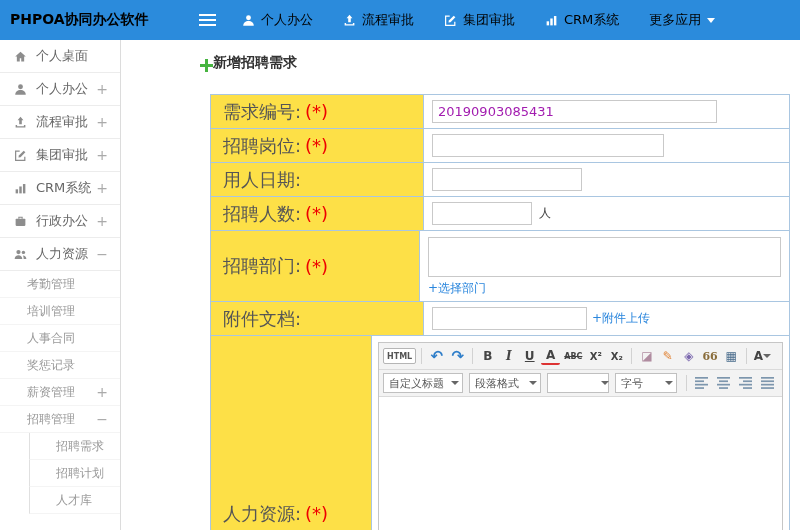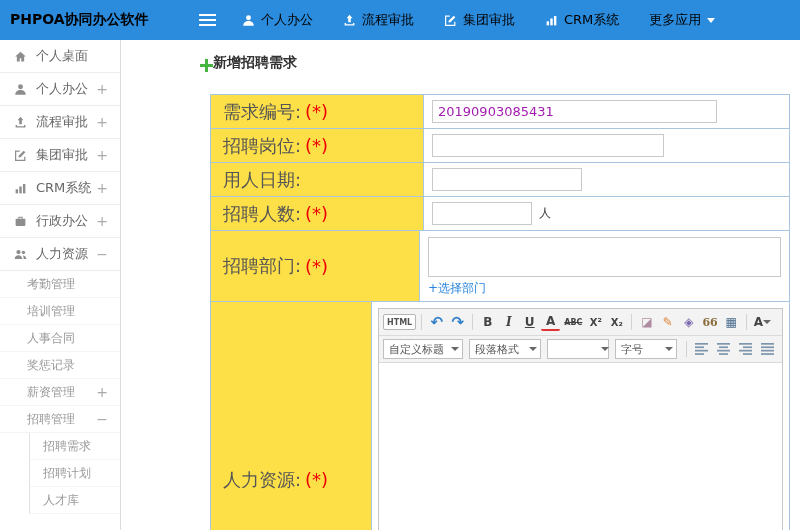--- a/index.html
+++ b/index.html
@@ -19,21 +19,21 @@
   .nav-item .icon { display:inline-flex; color:#fff; }
   .caret-dn { display:inline-block; width:0; height:0; border:4px solid transparent; border-top:5px solid #fff; margin-top:4px; }
   .caret-dn.dark { border-top-color:#666; border-width:4px; margin-top:4px; }
 
   
   .sidebar { position:absolute; top:40px; left:0; width:121px; bottom:0; background:#fff; border-right:1px solid #dcdcdc; overflow:hidden; }
   .side-item { display:flex; align-items:center; height:33px; padding:0 12px 0 14px; border-bottom:1px solid #ececec; color:#666; font-size:13px; cursor:pointer; }
   .side-item .side-ico { margin-right:9px; color:#8d8d8d; display:inline-flex; }
   .expander { margin-left:auto; color:#aaa; font-size:14px; line-height:1; }
   .side-item.lvl1 { height:27px; padding-left:27px; font-size:12px; color:#999; border-bottom:1px solid #f4f4f4; }
-  .side-item.lvl2 { height:27px; margin-left:29px; border-left:1px solid #e0e0e0; padding-left:13px; font-size:12px; color:#999; border-bottom:1px solid #f4f4f4; }
+  .side-item.lvl2 { height:27px; margin-left:29px; border-left:1px solid #e0e0e0; padding-left:26px; font-size:12px; color:#999; border-bottom:1px solid #f4f4f4; }
 
   
   .content { position:absolute; top:40px; left:145px; right:0; bottom:0; background:#fff; padding:12px 0 0 55px; overflow:hidden; }
   .page-title-row { display:flex; align-items:flex-end; height:20px; margin-bottom:22px; }
   .page-title { font-size:14px; font-weight:bold; color:#333; }
 
   
   .form-table { margin-left:10px; width:580px; border:1px solid #a9c6e1; border-bottom:none; }
   .frow { display:flex; border-bottom:1px solid #a9c6e1; min-height:34px; align-items:stretch; }
   .flabel { width:213px; border-right:1px solid #a9c6e1; display:flex; align-items:center; padding-left:12px; color:#555; background:#fde047; font-size:18px;text-align:center; }
@@ -287,20 +287,29 @@
         <div class="flabel">
           <span>招聘部门:</span>
           <span class="req">(*)</span>
         </div>
         <div class="fvalue col">
           <textarea class="area" style=""></textarea>
           <a class="link">+选择部门</a>
         </div>
       </div>
 
+      <div class="frow">
+        <div class="flabel">
+          <span>附件文档:</span>
+        </div>
+        <div class="fvalue">
+          <input class="txt w155" value="" style="">
+          <a class="link inline">+附件上传</a>
+        </div>
+      </div>
 
       <div class="frow editor-row">
         <div class="flabel">
           <span>人力资源:</span>
           <span class="req">(*)</span>
         </div>
         <div class="fvalue">
           <div class="editor">
             <div class="toolbar" id="tb1">
                 <span class="tbtn chip">HTML</span>

